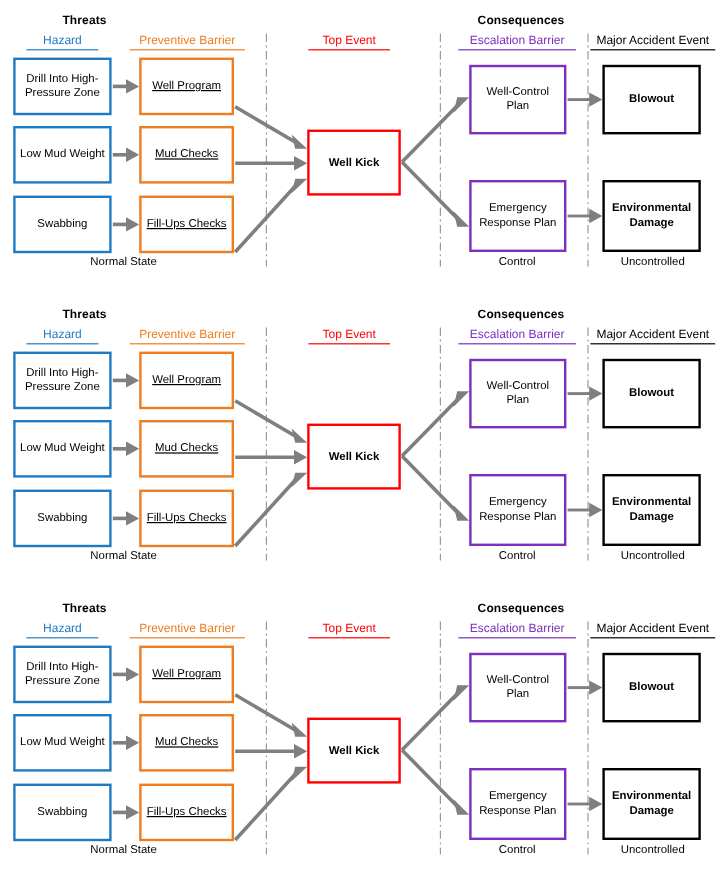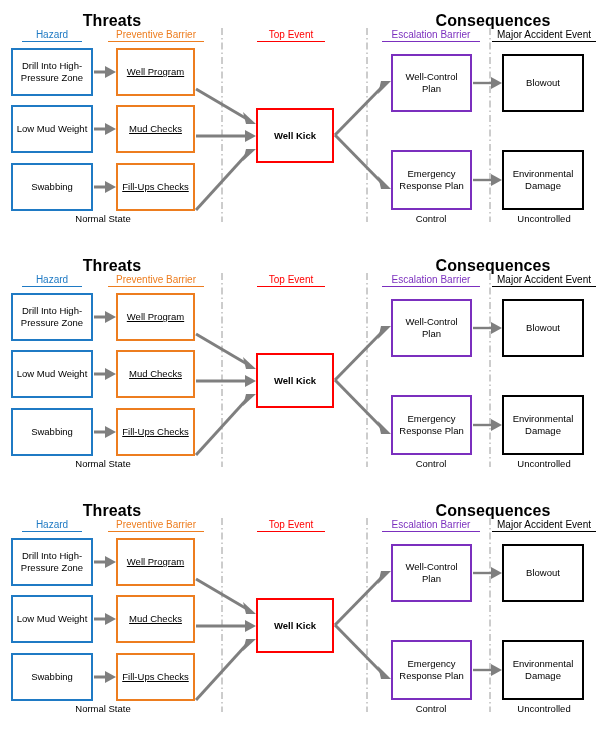--- a/index.html
+++ b/index.html
@@ -9,40 +9,40 @@
     color:#000;
     -webkit-font-smoothing:antialiased;
   }
   .canvas{position:relative;width:600px;height:730px;overflow:hidden;background:#fff;}
 
   
   .panel{position:absolute;left:0;width:600px;height:238px;}
 
   
   .grp-title{
-    position:absolute;font-size:16px;font-weight:bold;color:#000;
-    text-align:center;white-space:nowrap;letter-spacing:.1px;
+    position:absolute;font-size:10px;font-weight:bold;color:#000;
+    white-space:nowrap;letter-spacing:.1px;
   }
   .col-head{
     position:absolute;font-size:10px;text-align:center;white-space:nowrap;
     border-bottom:1px solid currentColor;padding-bottom:0px;line-height:12px;
   }
 
   
   .node{
     position:absolute;box-sizing:border-box;background:#fff;
     display:flex;align-items:center;justify-content:center;
     text-align:center;font-size:9.5px;line-height:12px;color:#000;
     padding:1px 3px;
   }
   .node.blue  {border:2.5px solid #1F7AC4;text-align:center;}
   .node.orange{border:2.5px solid #ED7D1F;text-decoration:underline;}
   .node.red   {border:2.5px solid #FF0000;font-weight:bold;}
   .node.purple{border:2.5px solid #7B2FBE;}
-  .node.black {border:2.5px solid #000000;}
+  .node.black {border:2.5px solid #000000;font-weight:bold;}
 
   
   .state-label{
     position:absolute;font-size:9.5px;color:#000;text-align:center;white-space:nowrap;
   }
 
   
   .overlay{position:absolute;left:0;top:0;width:600px;height:238px;overflow:visible;}
 
   .divider{stroke:#9a9a9a;stroke-width:1;stroke-dasharray:7 3 1.5 3;}

